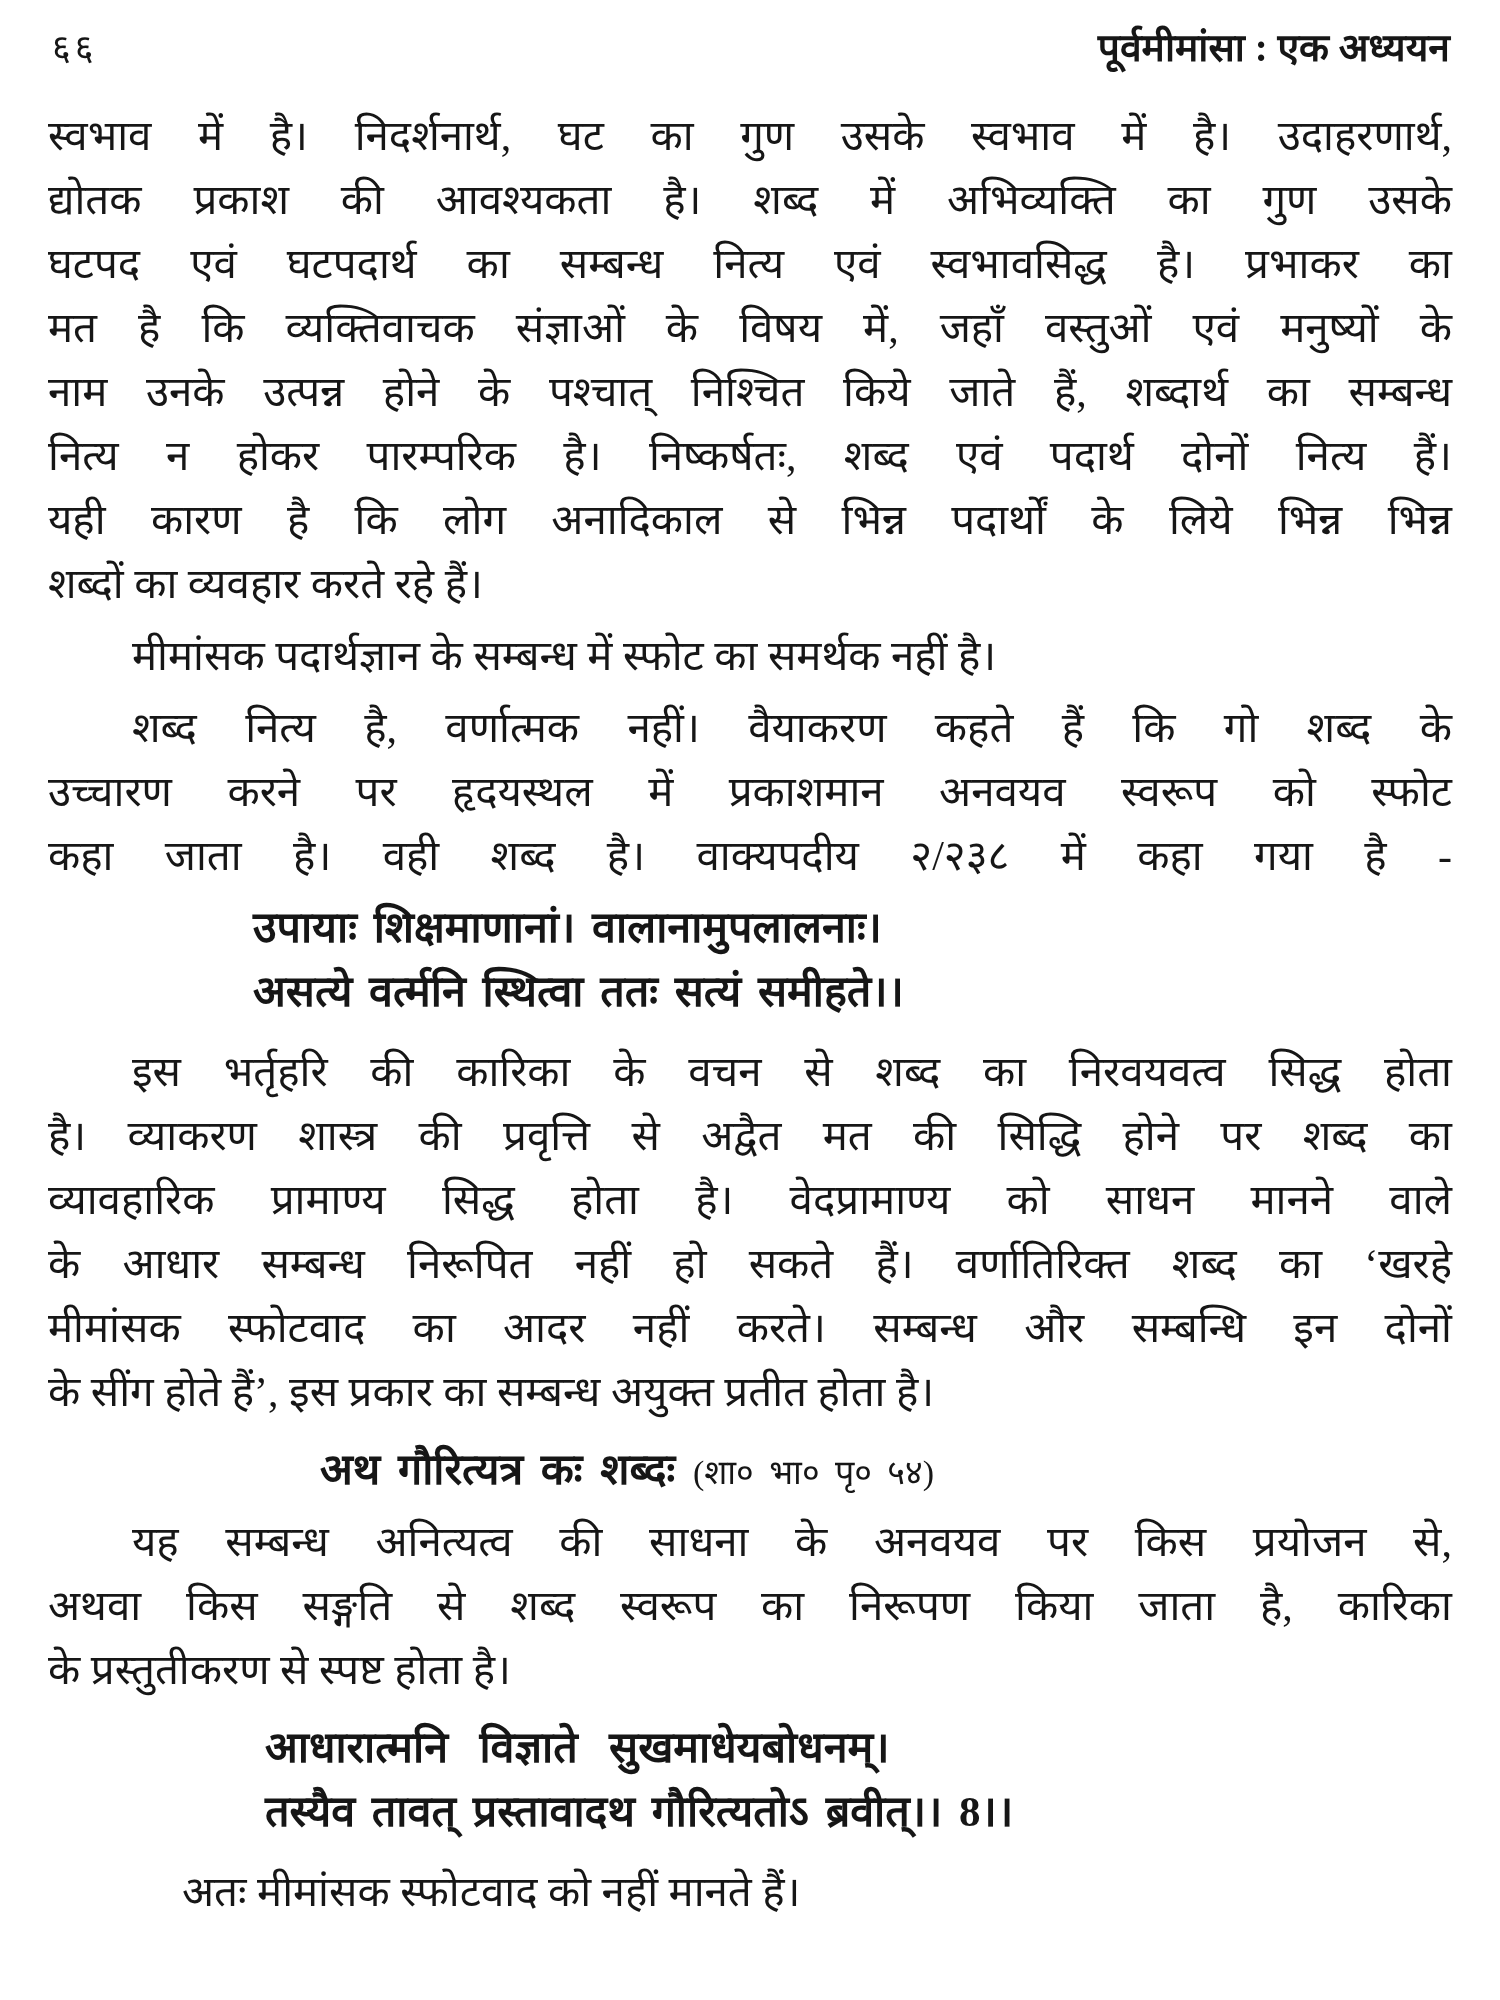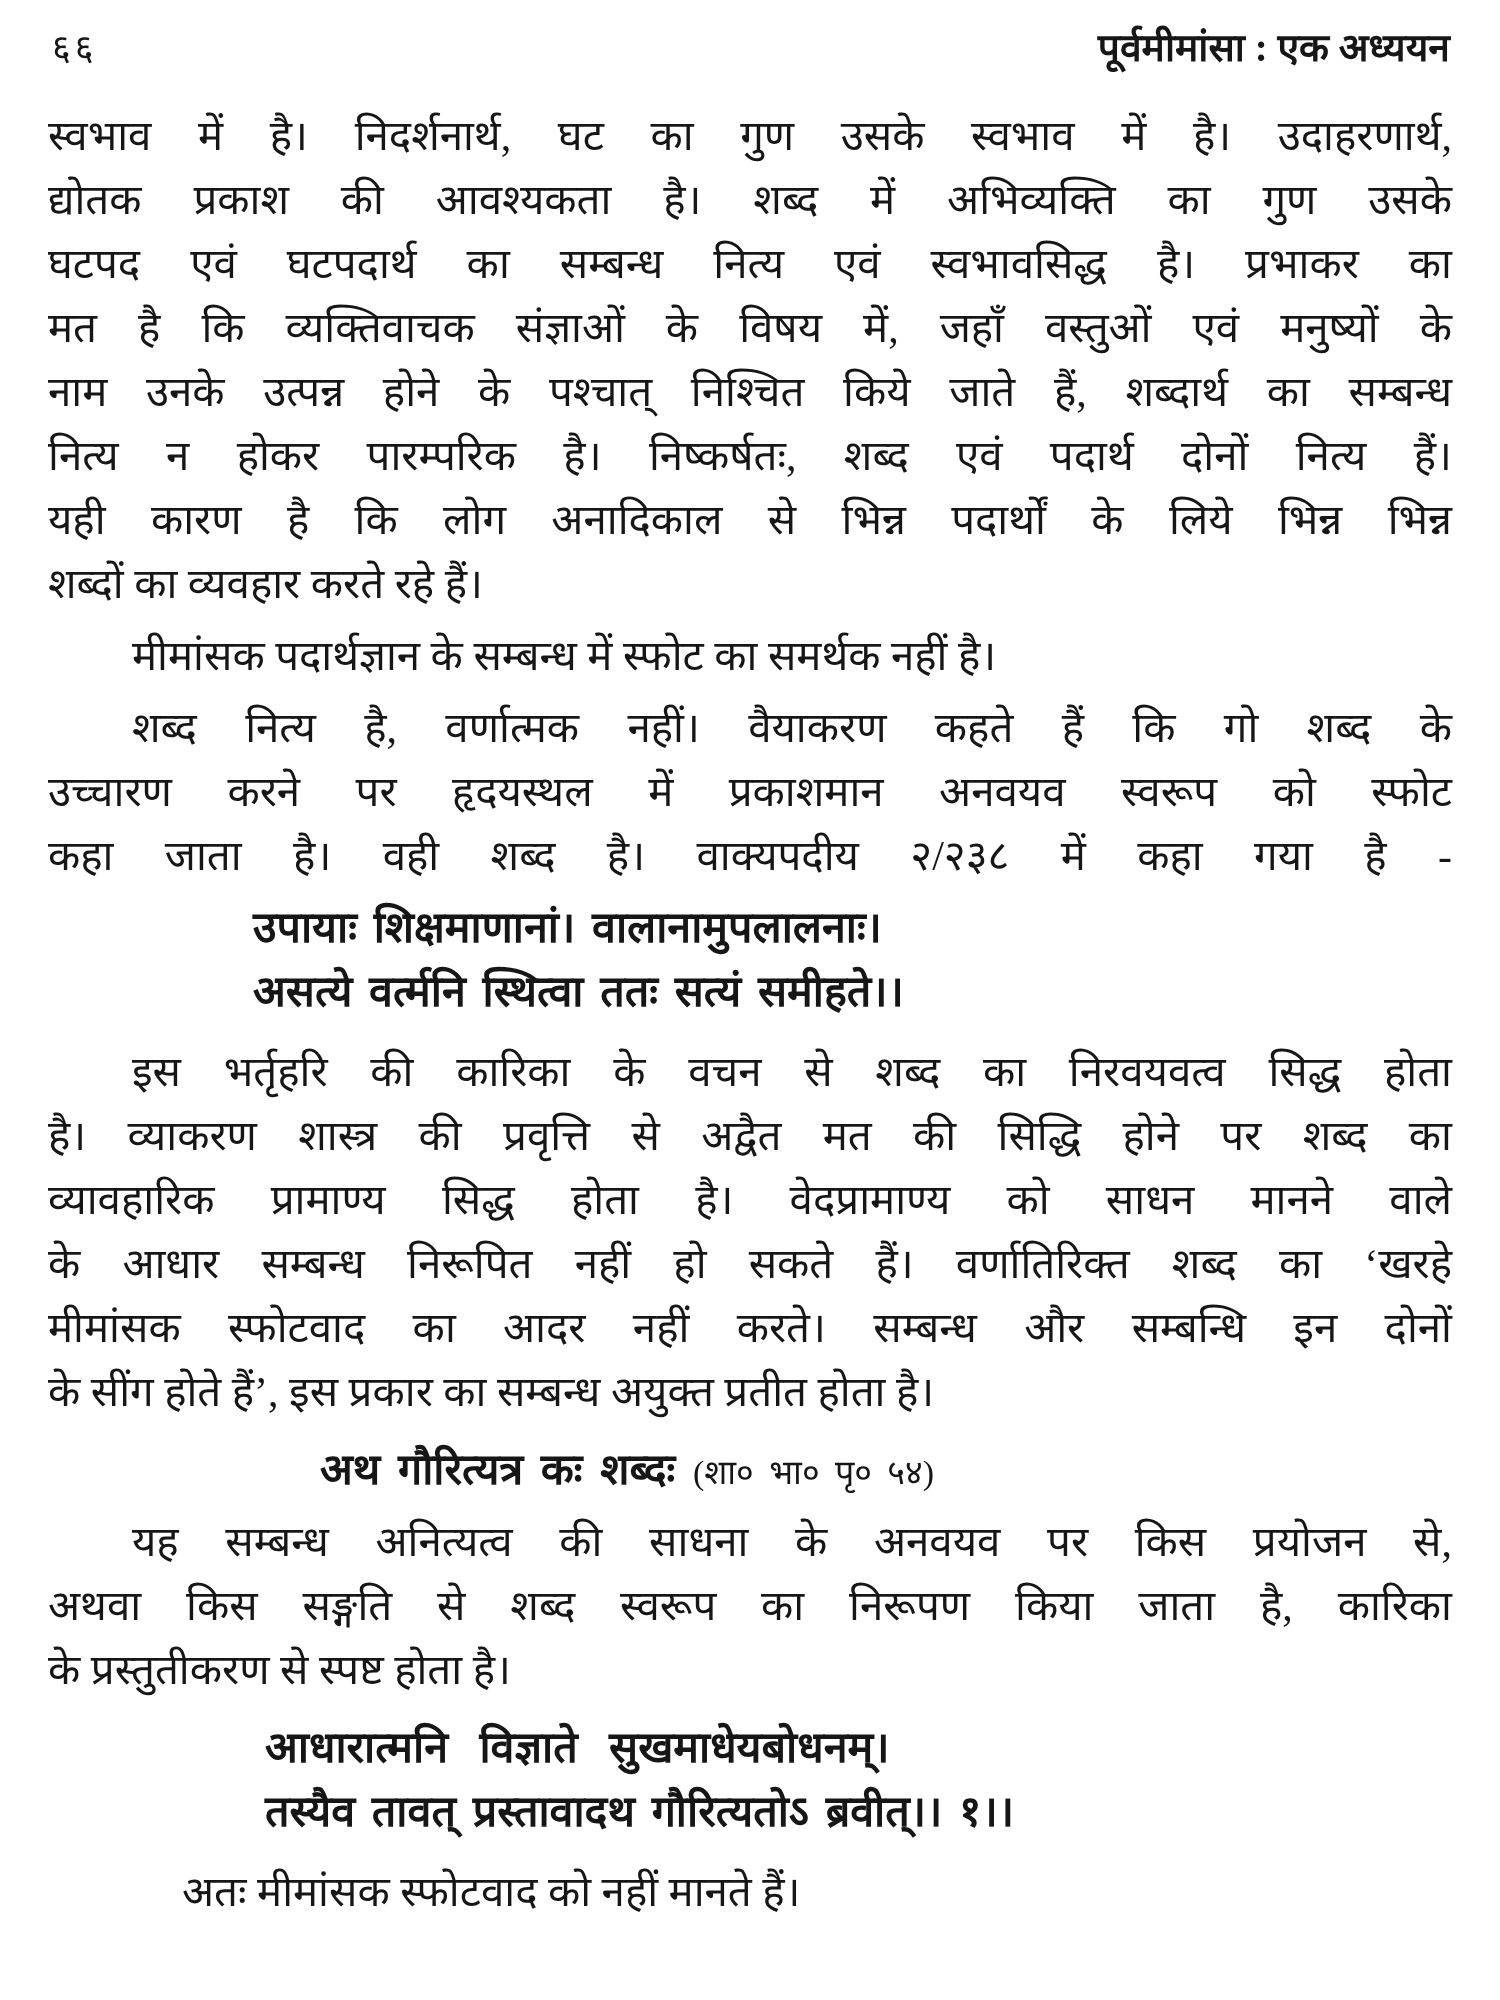--- a/index.html
+++ b/index.html
@@ -91,18 +91,18 @@
     <div class="ln heading gap-md">
       <span>अथ गौरित्यत्र कः शब्दः</span>
       <span class="ref">(शा० भा० पृ० ५४)</span>
     </div>
 
     <div class="ln full indent gap-sm">यह सम्बन्ध अनित्यत्व की साधना के अनवयव पर किस प्रयोजन से,</div>
     <div class="ln full">अथवा किस सङ्गति से शब्द स्वरूप का निरूपण किया जाता है, कारिका</div>
     <div class="ln">के प्रस्तुतीकरण से स्पष्ट होता है।</div>
 
     <div class="ln verse verse2 ws-wide gap-md">आधारात्मनि विज्ञाते सुखमाधेयबोधनम्।</div>
-    <div class="ln verse verse2">तस्यैव तावत् प्रस्तावादथ गौरित्यतोऽ ब्रवीत्।। १।।</div>
+    <div class="ln verse verse2">तस्यैव तावत् प्रस्तावादथ गौरित्यतोऽ ब्रवीत्।। 8।।</div>
 
     <div class="ln indent-lg gap-lg">अतः मीमांसक स्फोटवाद को नहीं मानते हैं।</div>
 
   </div>
 </div>
 
 </body></html>

